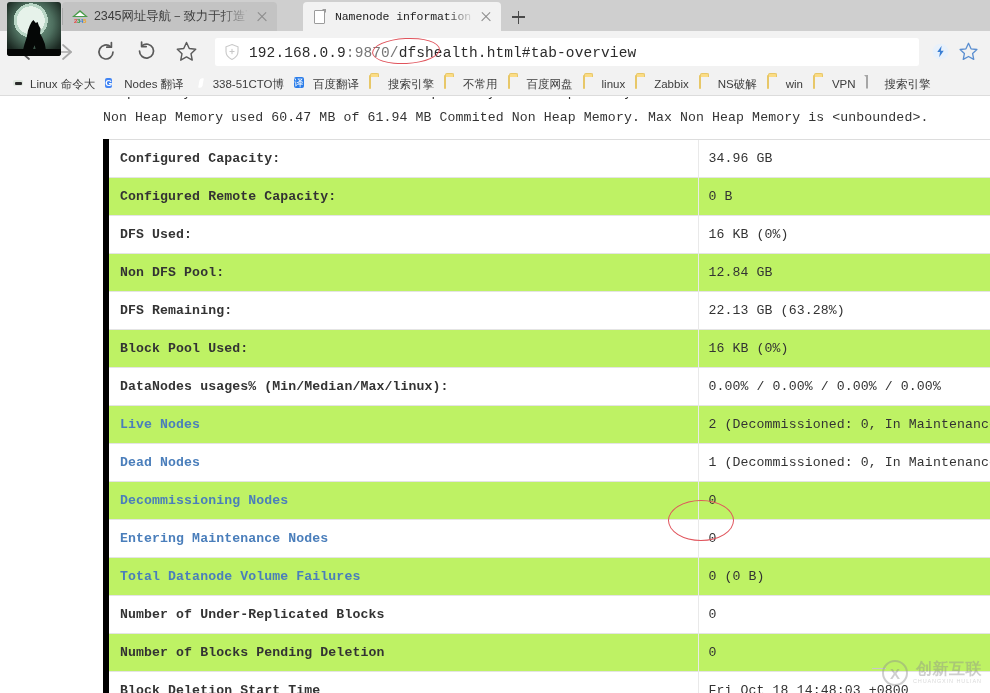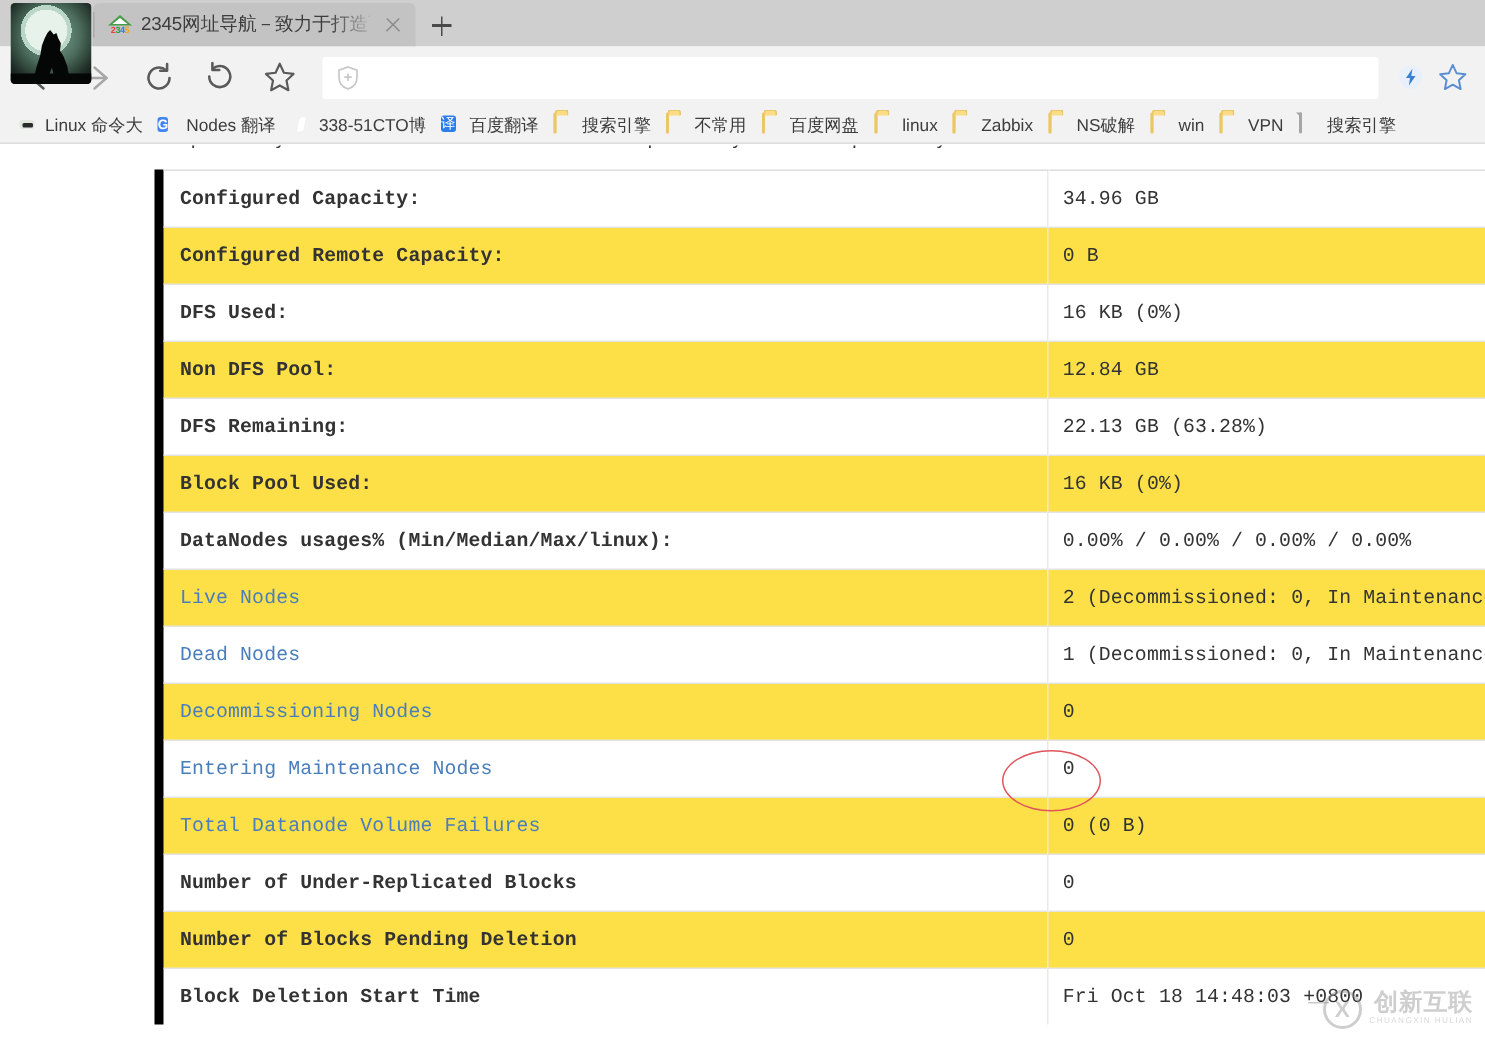--- a/index.html
+++ b/index.html
@@ -248,25 +248,25 @@
   table.hdfs td {
     padding: 11px 0 11px 11px;
     border-top: 1px solid #e4e4e4;
     color: #333333;
     vertical-align: middle;
     white-space: nowrap;
     letter-spacing: 0.1px;
   }
   table.hdfs td.k { width: 592px; font-weight: 700; border-left: 6px solid #000000; }
   table.hdfs td.v { font-weight: 400; border-left: 1px solid #e9e9e9; padding-left: 10px; }
-  table.hdfs tr.alt td { background: #fde047; }
+  table.hdfs tr.alt td { background: #bef264; }
   table.hdfs td.k a {
     color: #4a7ebb;
     text-decoration: none;
-    font-weight: 400;
+    font-weight: 700;
   }
   table.hdfs tr:first-child td { border-top: 1px solid #dddddd; }
 
   
   .live-ellipse {
     position: absolute;
     left: 668px; top: 403px;
     width: 66px; height: 41px;
     border: 1.7px solid #e0545c;
     border-radius: 50%;
@@ -314,20 +314,30 @@
         <div class="fav2345">
           <div class="roof"></div>
           <div class="roof2"></div>
           <div class="digits"><span class="d1">2</span><span class="d2">3</span><span class="d3">4</span><span class="d4">5</span></div>
         </div>
       </div>
       <div class="title">2345网址导航－致力于打造百</div>
       <div class="tabclose"></div>
     </div>
 
+    <div class="tab active" style="margin-left:26px;">
+      <div class="favicon">
+        <div class="favdoc">
+            <div class="page"></div>
+            <div class="corner"></div>
+          </div>
+      </div>
+      <div class="title">Namenode information</div>
+      <div class="tabclose"></div>
+    </div>
 
     <div class="newtab"></div>
   </div>
 
   <div class="toolbar">
 
     <div class="navbtn">
       <svg width="22" height="22" viewBox="0 0 22 22">
         <path d="M14 4 L6 11 L14 18" fill="none" stroke="#5a5a5a" stroke-width="1.7" stroke-linecap="round" stroke-linejoin="round"></path>
         <path d="M6 11 H19" stroke="#5a5a5a" stroke-width="1.7" stroke-linecap="round"></path>
@@ -360,20 +370,24 @@
         <path d="M12 2.6 L14.9 8.9 L21.6 9.7 L16.7 14.3 L18 21 L12 17.7 L6 21 L7.3 14.3 L2.4 9.7 L9.1 8.9 Z" fill="none" stroke="#5a5a5a" stroke-width="1.5" stroke-linejoin="round"></path>
       </svg>
     </div>
 
     <div class="omnibox">
       <span class="shield">
         <svg width="18" height="18" viewBox="0 0 18 18">
           <path d="M9 1.6 L15 3.8 V8.6 C15 12.4 12.3 15.1 9 16.4 C5.7 15.1 3 12.4 3 8.6 V3.8 Z" fill="none" stroke="#9a9a9a" stroke-width="1.1"></path>
           <path d="M9 6.3 V10.6 M6.9 8.45 H11.1" stroke="#9a9a9a" stroke-width="1.1" stroke-linecap="round"></path>
         </svg>
+      </span>
+      <span class="urlwrap">
+        <span class="urltext"><span>192.168.0.9</span><span class="dim">:9870/</span><span>dfshealth.html#tab-overview</span></span>
+        <span class="url-ellipse"></span>
       </span>
     </div>
 
     <div class="tb-right">
       <div class="tb-icon">
         <svg width="17" height="17" viewBox="0 0 18 18">
           <circle cx="9" cy="9" r="8.3" fill="#e8f1fb"></circle>
           <path d="M10.2 3 L5.6 9.6 H8.5 L7.6 15 L12.4 8.2 H9.4 Z" fill="#3b7fd4"></path>
         </svg>
       </div>
@@ -450,20 +464,21 @@
     <div class="bm">
       <span class="bmico"><span class="ico-doc"></span></span>
       <span class="bmlabel">搜索引擎</span>
     </div>
   </div>
 
   <div class="viewport">
     <div class="page">
 
       <div class="memline cut">Heap Memory used 174.9 MB of 474.5 MB Heap Memory. Max Heap Memory is 889 MB.</div>
+      <div class="memline second">Non Heap Memory used 60.47 MB of 61.94 MB Commited Non Heap Memory. Max Non Heap Memory is &lt;unbounded&gt;.</div>
 
       <table class="hdfs">
         <tbody>
           <tr>
             <td class="k">Configured Capacity:</td>
             <td class="v">34.96 GB</td>
           </tr>
           <tr class="alt">
             <td class="k">Configured Remote Capacity:</td>
             <td class="v">0 B</td>

